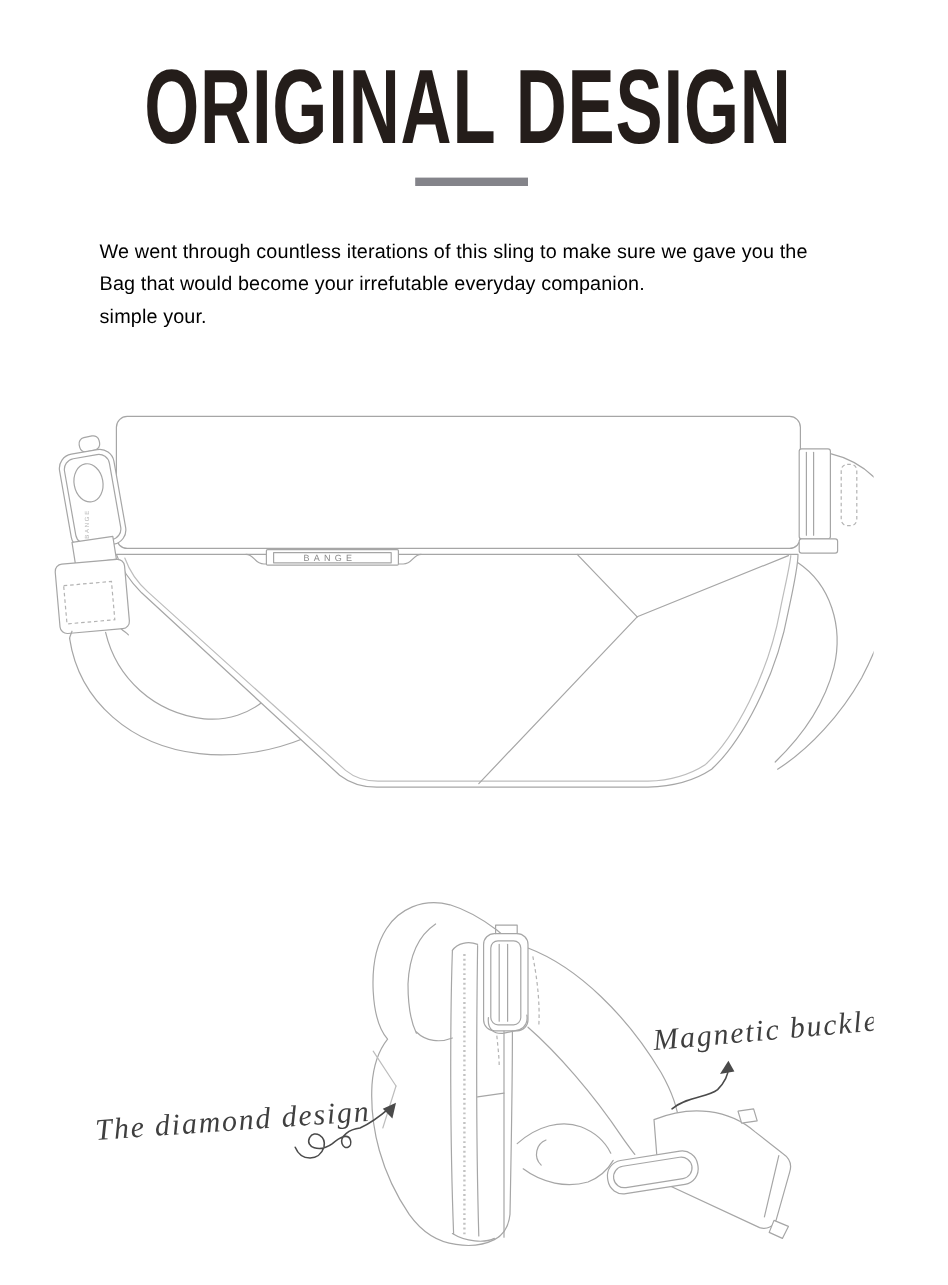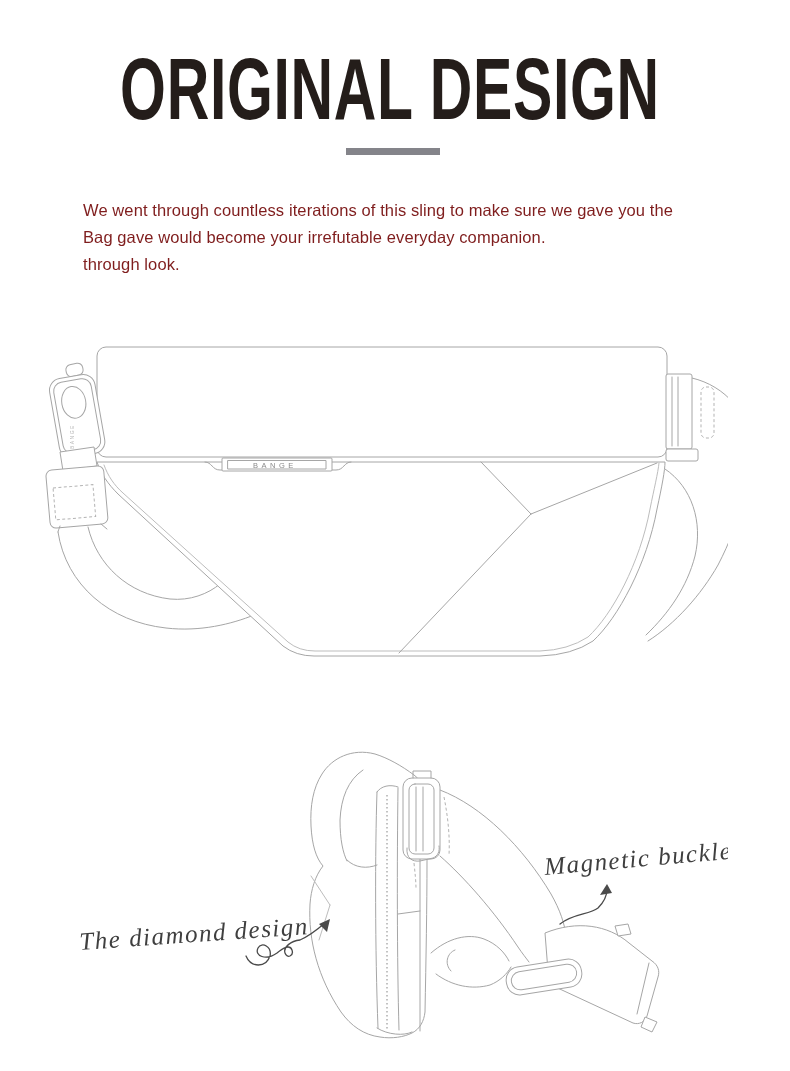--- a/index.html
+++ b/index.html
@@ -12,21 +12,21 @@
     position:absolute;left:0;right:0;top:44px;margin:0;
     text-align:center;font-size:88px;line-height:90px;font-weight:bold;
     letter-spacing:1px;color:#241d1a;white-space:nowrap;
     transform:scaleX(.67);transform-origin:50% 50%;
   }
   .divider{
     position:absolute;left:346px;top:148px;width:94px;height:7px;background:#84848a;
   }
   .intro{
     position:absolute;left:83px;top:197px;width:660px;
-    font-size:16.5px;line-height:27px;color:#7f1d1d;letter-spacing:.1px;
+    font-size:16.5px;line-height:27px;color:#000000;letter-spacing:.1px;
   }
   .front-svg{position:absolute;left:30px;top:340px;}
   .side-svg{position:absolute;left:60px;top:740px;}
   svg{display:block;}
   .ln{fill:none;stroke:#a6a6a6;stroke-width:1;stroke-linecap:round;stroke-linejoin:round;}
   .lnfill{fill:#ffffff;stroke:#a6a6a6;stroke-width:1;stroke-linejoin:round;}
   .lt{fill:none;stroke:#bdbdbd;stroke-width:1;stroke-linecap:round;}
   .dash{fill:none;stroke:#b3b3b3;stroke-width:1;stroke-dasharray:3 2.4;}
   .zip{fill:none;stroke:#c2c2c2;stroke-width:2;stroke-dasharray:1.6 2.4;}
   .anno-text{
@@ -41,22 +41,22 @@
 </head>
 <body>
 
 <div class="canvas">
 
   <h1 class="title">ORIGINAL DESIGN</h1>
   <div class="divider"></div>
 
   <div class="intro">
     <div>We went through countless iterations of this sling to make sure we gave you the</div>
-    <div>Bag gave would become your irrefutable everyday companion.</div>
-    <div>through look.</div>
+    <div>Bag that would become your irrefutable everyday companion.</div>
+    <div>simple your.</div>
   </div>
 
   <svg class="front-svg" width="740" height="330" viewBox="30 340 740 330">
 
     <g>
       <path class="ln" d="M58,532 C66,585 110,622 166,628 C200,632 232,624 254,615"></path>
       <path class="ln" d="M88,527 C97,565 128,594 170,599 C190,601 208,594 220,584"></path>
     </g>
 
     <g>

